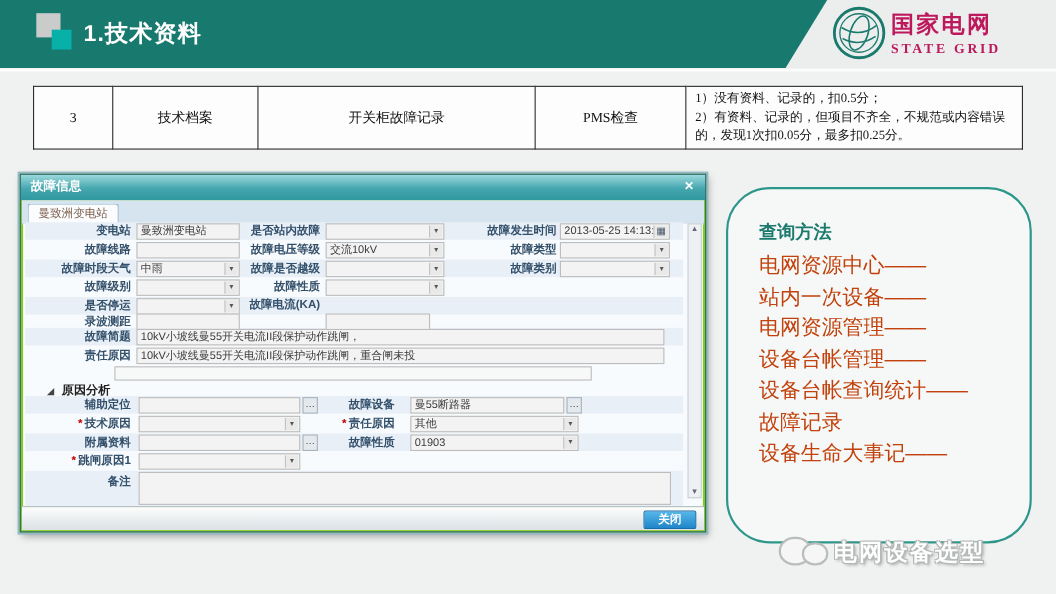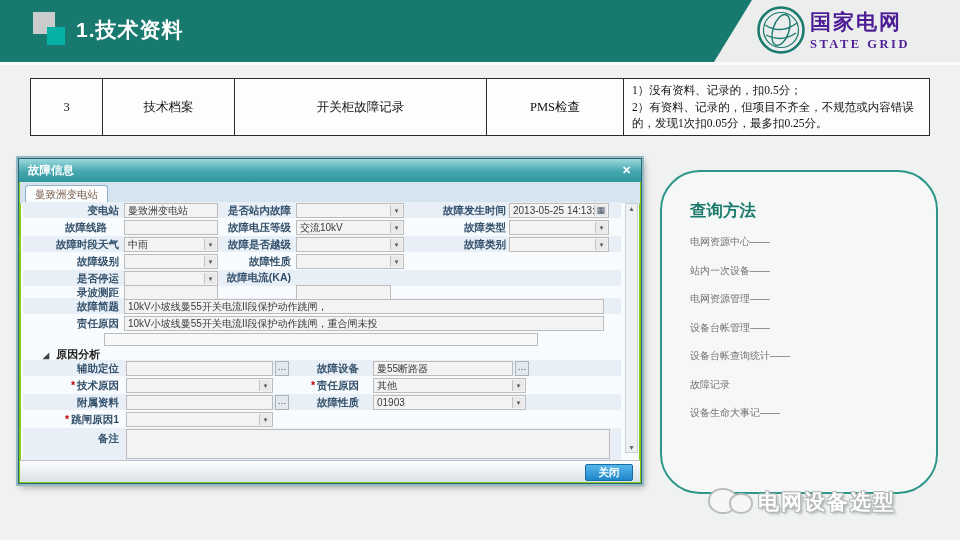--- a/index.html
+++ b/index.html
@@ -9,21 +9,21 @@
   
   .hdr{position:absolute;left:0;top:0;width:960px;height:62px;background:#18796f;}
   .hdr-line{position:absolute;left:0;top:62px;width:960px;height:3px;background:#fbfcfb;}
   .sq-gray{position:absolute;left:33px;top:12px;width:22px;height:22px;background:#c9cccb;}
   .sq-teal{position:absolute;left:47px;top:27px;width:18px;height:18px;background:#07b1a7;}
   .hdr-title{position:absolute;left:76px;top:16px;font-size:21px;font-weight:bold;color:#ffffff;letter-spacing:1px;}
   .logo-wrap{position:absolute;left:700px;top:0;width:260px;height:62px;background:#eceeed;
              -webkit-clip-path:polygon(52px 0,260px 0,260px 62px,14px 62px);
              clip-path:polygon(52px 0,260px 0,260px 62px,14px 62px);}
   .logo-svg{position:absolute;left:56px;top:5px;}
-  .logo-text{position:absolute;left:110px;top:8px;color:#4c1d95;}
+  .logo-text{position:absolute;left:110px;top:8px;color:#be185d;}
   .logo-cn{font-size:21px;font-weight:bold;letter-spacing:2px;}
   .logo-en{font-size:12.5px;font-weight:bold;font-family:"Liberation Serif",serif;letter-spacing:2.5px;margin-top:1px;}
 
   
   .ctable{position:absolute;left:30px;top:78px;width:900px;height:58px;border-collapse:collapse;
           font-family:"Liberation Serif",serif;background:#fdfdfd;table-layout:fixed;}
   .ctable td{border:1.6px solid #2b2b2b;text-align:center;vertical-align:middle;
              font-size:12.5px;color:#111;padding:2px 4px;}
   .ctable .crit{text-align:left;font-size:11.5px;line-height:1.45;white-space:pre-line;padding:3px 8px;}
 
@@ -64,21 +64,21 @@
             background:linear-gradient(#fdfdfd,#dbe1e5);border-top:1px solid #b8c2ca;}
   .close-btn{position:absolute;right:7px;top:3px;width:46px;height:15px;
              background:linear-gradient(#57b7ea,#1f86c9);border:1px solid #176da8;border-radius:2px;
              color:#fff;font-size:10.5px;font-weight:bold;line-height:14px;text-align:center;cursor:pointer;}
   .remark{height:30px;white-space:normal;}
 
   
   .panel{position:absolute;left:660px;top:170px;width:274px;height:320px;border:2px solid #2d968a;
          border-radius:40px;background:#f5f8f7;}
   .panel-title{position:absolute;left:28px;top:28px;font-size:16.5px;font-weight:bold;color:#1b7a6d;}
-  .panel-list{position:absolute;left:28px;top:56px;font-size:10px;color:#737373;line-height:28.5px;}
+  .panel-list{position:absolute;left:28px;top:56px;font-size:19px;color:#c2410c;line-height:28.5px;}
 
   
   .wm{position:absolute;left:708px;top:484px;height:34px;}
   .wb1{position:absolute;left:0;top:4px;width:26px;height:22px;border-radius:48%;
        background:#f5f6f5;border:2px solid #b9bebc;}
   .wb2{position:absolute;left:21px;top:9px;width:20px;height:17px;border-radius:48%;
        background:#f5f6f5;border:2px solid #b9bebc;}
   .wm-text{position:absolute;left:50px;top:4px;font-size:21px;font-weight:bold;color:#fdfdfd;
            letter-spacing:2px;white-space:nowrap;
            text-shadow:-1px -1px 0 #b3b8b6,1px -1px 0 #b3b8b6,-1px 1px 0 #b3b8b6,1px 1px 0 #b3b8b6,2px 2px 3px #9aa09e;}
@@ -131,21 +131,21 @@
 
   <div class="stripe" style="top:43px"></div>
   <div class="stripe" style="top:77px"></div>
   <div class="stripe" style="top:111px"></div>
   <div class="stripe" style="top:139px"></div>
   <div class="stripe" style="top:201px"></div>
   <div class="stripe" style="top:235px"></div>
   <div class="stripe" style="top:269px;height:32px"></div>
 
   <div class="lbl" style="top:44px;left:20px;width:80px">变电站</div>
-  <div class="lbl" style="top:61px;left:8px;width:80px">故障线路</div>
+  <div class="lbl" style="top:61px;left:20px;width:80px">故障线路</div>
   <div class="lbl" style="top:78px;left:20px;width:80px">故障时段天气</div>
   <div class="lbl" style="top:95px;left:20px;width:80px">故障级别</div>
   <div class="lbl" style="top:112px;left:20px;width:80px">是否停运</div>
   <div class="lbl" style="top:126px;left:20px;width:80px">录波测距</div>
   <div class="lbl" style="top:140px;left:20px;width:80px">故障简题</div>
   <div class="lbl" style="top:157px;left:20px;width:80px">责任原因</div>
 
   <div class="fld" style="top:44px;left:105px;width:94px">
     <span>曼致洲变电站</span></div>
   <div class="fld" style="top:61px;left:105px;width:94px"></div>

